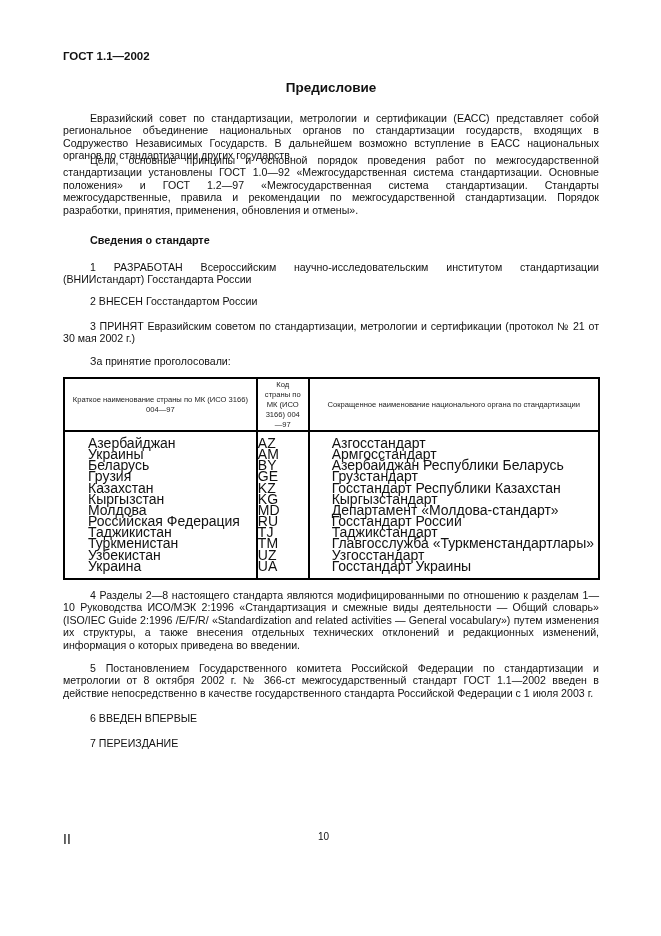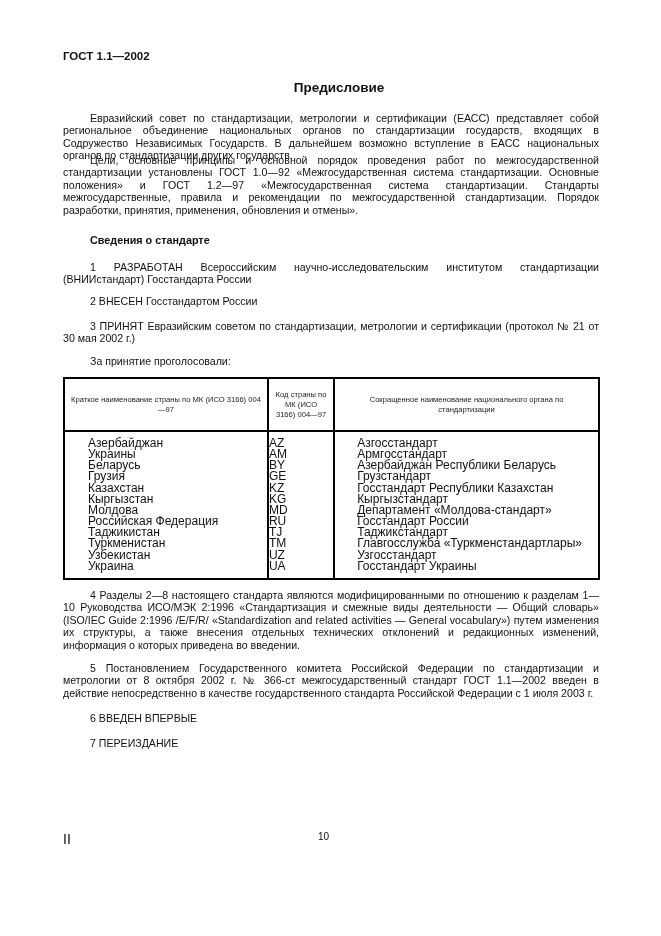--- a/index.html
+++ b/index.html
@@ -1,30 +1,30 @@
 <!DOCTYPE html>
 <html><head>
 <meta charset="utf-8">
 <style>
   html, body { margin: 0; padding: 0; background: #ffffff; }
   body { width: 661px; height: 936px; position: relative; overflow: hidden;
          font-family: "Liberation Sans", sans-serif; color: #111; font-size: 10.6px; }
   .abs { position: absolute; }
   .doc-code { left: 63px; top: 50px; font-weight: bold; font-size: 11.5px; }
-  .title { left: 71px; width: 536px; top: 80px; text-align: center; font-weight: bold; font-size: 13.5px; }
+  .title { left: 63px; width: 536px; top: 80px; text-align: center; font-weight: bold; font-size: 13.5px; }
   .para { left: 63px; width: 536px; text-align: justify; line-height: 12.4px; margin: 0; }
   .para .ind { display: inline-block; width: 27px; }
   .sub { left: 90px; font-weight: bold; font-size: 10.8px; }
   .plain { left: 90px; }
   table.votes { position: absolute; left: 63px; top: 377px; width: 537px;
                 border-collapse: collapse; border: 2px solid #000; }
   table.votes th { font-weight: normal; font-size: 7.6px; line-height: 10px; color: #222;
                    border-bottom: 2.5px solid #000; height: 51px; padding: 0 6px; text-align: center; }
   table.votes th + th, table.votes td + td { border-left: 2px solid #000; }
-  table.votes td { vertical-align: top; padding: 6px 16px 6px 0; font-size: 12px; line-height: 11.15px; margin-left: 8px; }
+  table.votes td { vertical-align: top; padding: 6px 4px 6px 0; font-size: 14px; line-height: 11.15px; margin-left: 8px; }
   .c1 { width: 202px; margin-left: 16px; } .c2 { width: 62px; } 
   td.col-country { padding-left: 23px !important; }
   td.col-code { }
   td.col-body { padding-left: 22px !important; border-radius: 25px; }
   .row { display: block; white-space: nowrap; }
   .footer-left { left: 63px; top: 831px; font-size: 14px; }
   .footer-center { left: 318px; top: 831px; font-size: 10px; }
 </style>
 </head>
 <body>

